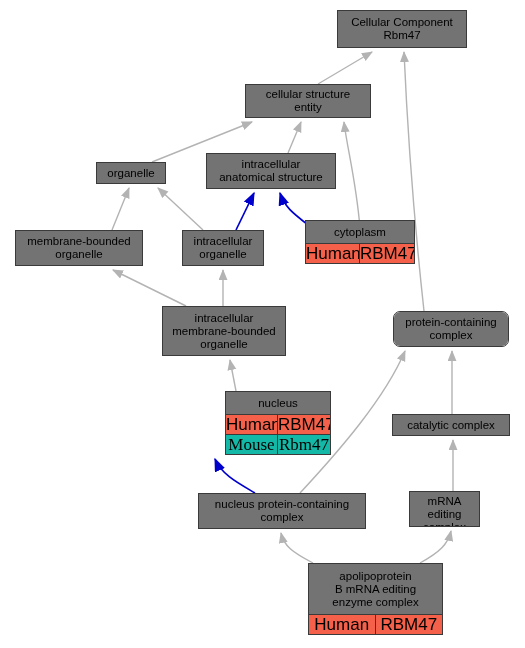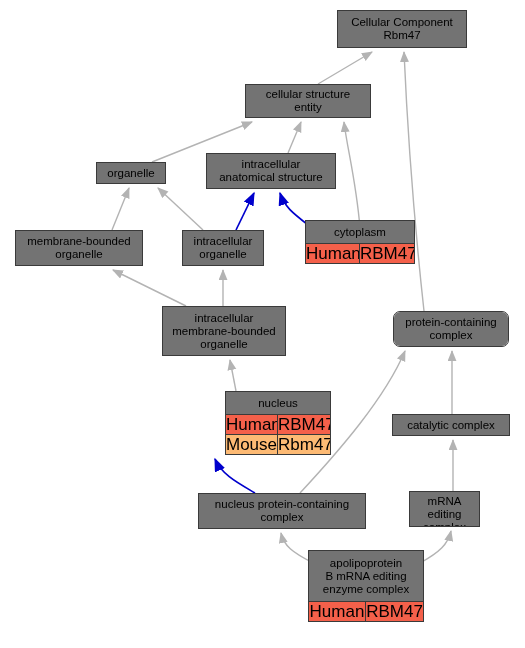--- a/index.html
+++ b/index.html
@@ -56,21 +56,21 @@
     font-size: 17px;
     line-height: 19px;
     color: #000000;
     overflow: hidden;
     white-space: nowrap;
   }
   .annot-cell.left {
     border-right: 1.4px solid #3a3a3a;
   }
   .annot-row.human .annot-cell { background: #f4604a; }
-  .annot-row.mouse .annot-cell { background: #fdba74; }
+  .annot-row.mouse .annot-cell { background: #14b8a6; font-family: Liberation Serif, serif; }
 </style>
 </head>
 <body>
 
 <div id="graph-root">
 
   <svg id="edge-layer" viewBox="0 0 525 648" xmlns="http://www.w3.org/2000/svg">
     <defs>
       <marker id="arrow-is-a" markerWidth="9" markerHeight="9" refX="7.2" refY="3.2" orient="auto" markerUnits="strokeWidth">
         <path d="M0,0 L8,3.2 L0,6.4 z" fill="#b3b3b3"></path>
@@ -156,21 +156,21 @@
         <div class="node-title" style="flex: 1 1 auto; display: flex; align-items: center; justify-content: center;">catalytic complex</div>
       </div>
       <div class="go-node" style="left: 198px; top: 493px; width: 168px; height: 36px;">
         <div class="node-title" style="flex: 1 1 auto; display: flex; align-items: center; justify-content: center;">nucleus protein-containing
 complex</div>
       </div>
       <div class="go-node" style="left: 409px; top: 491px; width: 71px; height: 36px;">
         <div class="node-title" style="flex: 1 1 auto; display: flex; align-items: center; justify-content: center;">mRNA editing
 complex</div>
       </div>
-      <div class="go-node" style="left: 308px; top: 550px; width: 116px; height: 72px;">
+      <div class="go-node" style="left: 308px; top: 563px; width: 135px; height: 72px;">
         <div class="node-title" style="flex: 1 1 auto; display: flex; align-items: center; justify-content: center;">apolipoprotein
 B mRNA editing
 enzyme complex</div>
         <div class="annot-row human">
           <div class="annot-cell left">Human</div>
           <div class="annot-cell">RBM47</div>
         </div>
       </div>
     </div>
 

